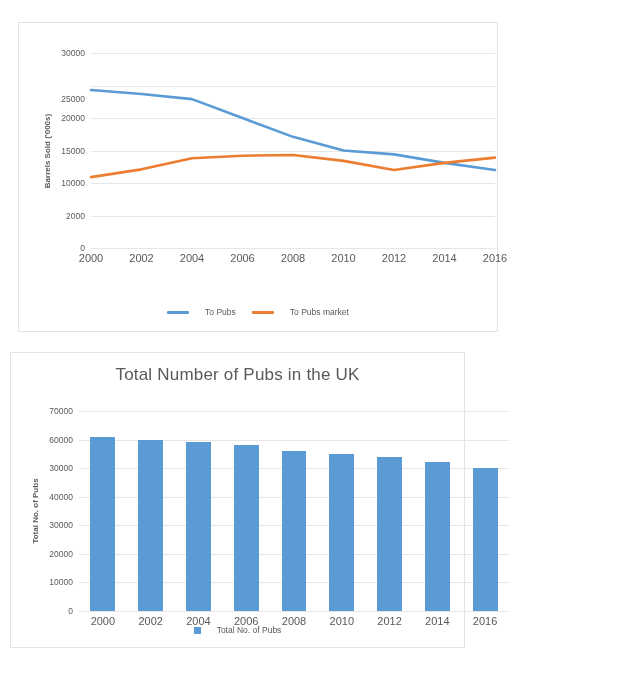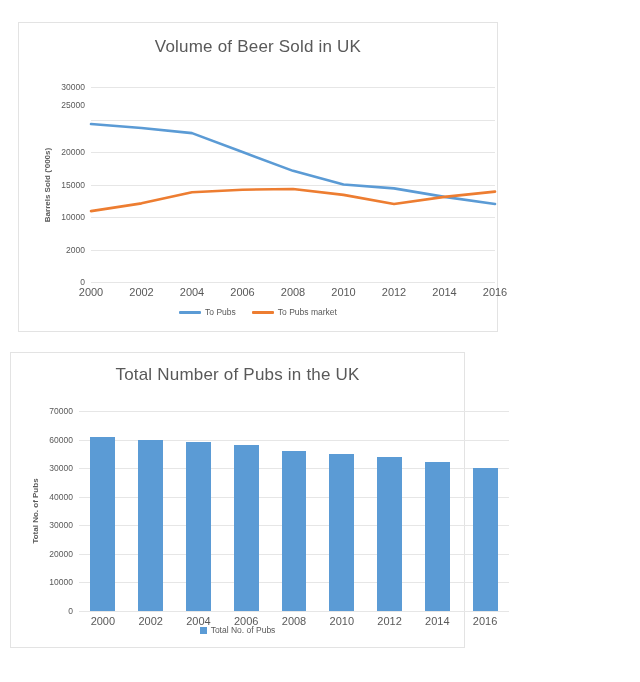--- a/index.html
+++ b/index.html
@@ -93,21 +93,21 @@
     display: flex;
     justify-content: center;
     align-items: center;
     gap: 16px;
     font-size: 8.5px;
     color: #595959;
   }
   .legend-item {
     display: flex;
     align-items: center;
-    gap: 4px;
+    gap: 16px;
   }
   .legend-swatch-line {
     display: inline-block;
     width: 22px;
     height: 3px;
     border-radius: 1px;
   }
   .legend-swatch-box {
     display: inline-block;
     width: 7px;
@@ -122,37 +122,36 @@
     position: absolute;
     left: 0;
     top: 0;
     overflow: visible;
   }
 </style>
 </head>
 <body>
 
 <div class="chart-panel" id="panel-beer">
-  <div class="chart-title">Volume of Beer Sold in UK</div>
 
   <div class="plot-wrap" id="beer-plot-wrap" style="height: 230px;">
     <div class="axis-title" id="beer-ylabel" style="left: 28px; top: 127.5px; transform: translate(-50%, -50%) rotate(-90deg);">Barrels Sold ('000s)</div>
     <div class="plot-area" id="beer-plot" style="left: 72px; top: 30px; width: 404px; height: 195px;">
         <div class="gridline" style="top: 195px;"></div>
         <div class="ytick" style="top: 195px;">0</div>
         <div class="gridline" style="top: 162.5px;"></div>
         <div class="ytick" style="top: 162.5px;">2000</div>
         <div class="gridline" style="top: 130px;"></div>
         <div class="ytick" style="top: 130px;">10000</div>
         <div class="gridline" style="top: 97.5px;"></div>
         <div class="ytick" style="top: 97.5px;">15000</div>
         <div class="gridline" style="top: 65px;"></div>
         <div class="ytick" style="top: 65px;">20000</div>
         <div class="gridline" style="top: 32.5px;"></div>
-        <div class="ytick" style="top: 18px;">25000</div>
+        <div class="ytick" style="top: 46px;">25000</div>
         <div class="gridline" style="top: 0px;"></div>
         <div class="ytick" style="top: 0px;">30000</div>
         <div class="xtick" style="left: 0px;">2000</div>
         <div class="xtick" style="left: 50.5px;">2002</div>
         <div class="xtick" style="left: 101px;">2004</div>
         <div class="xtick" style="left: 151.5px;">2006</div>
         <div class="xtick" style="left: 202px;">2008</div>
         <div class="xtick" style="left: 252.5px;">2010</div>
         <div class="xtick" style="left: 303px;">2012</div>
         <div class="xtick" style="left: 353.5px;">2014</div>

